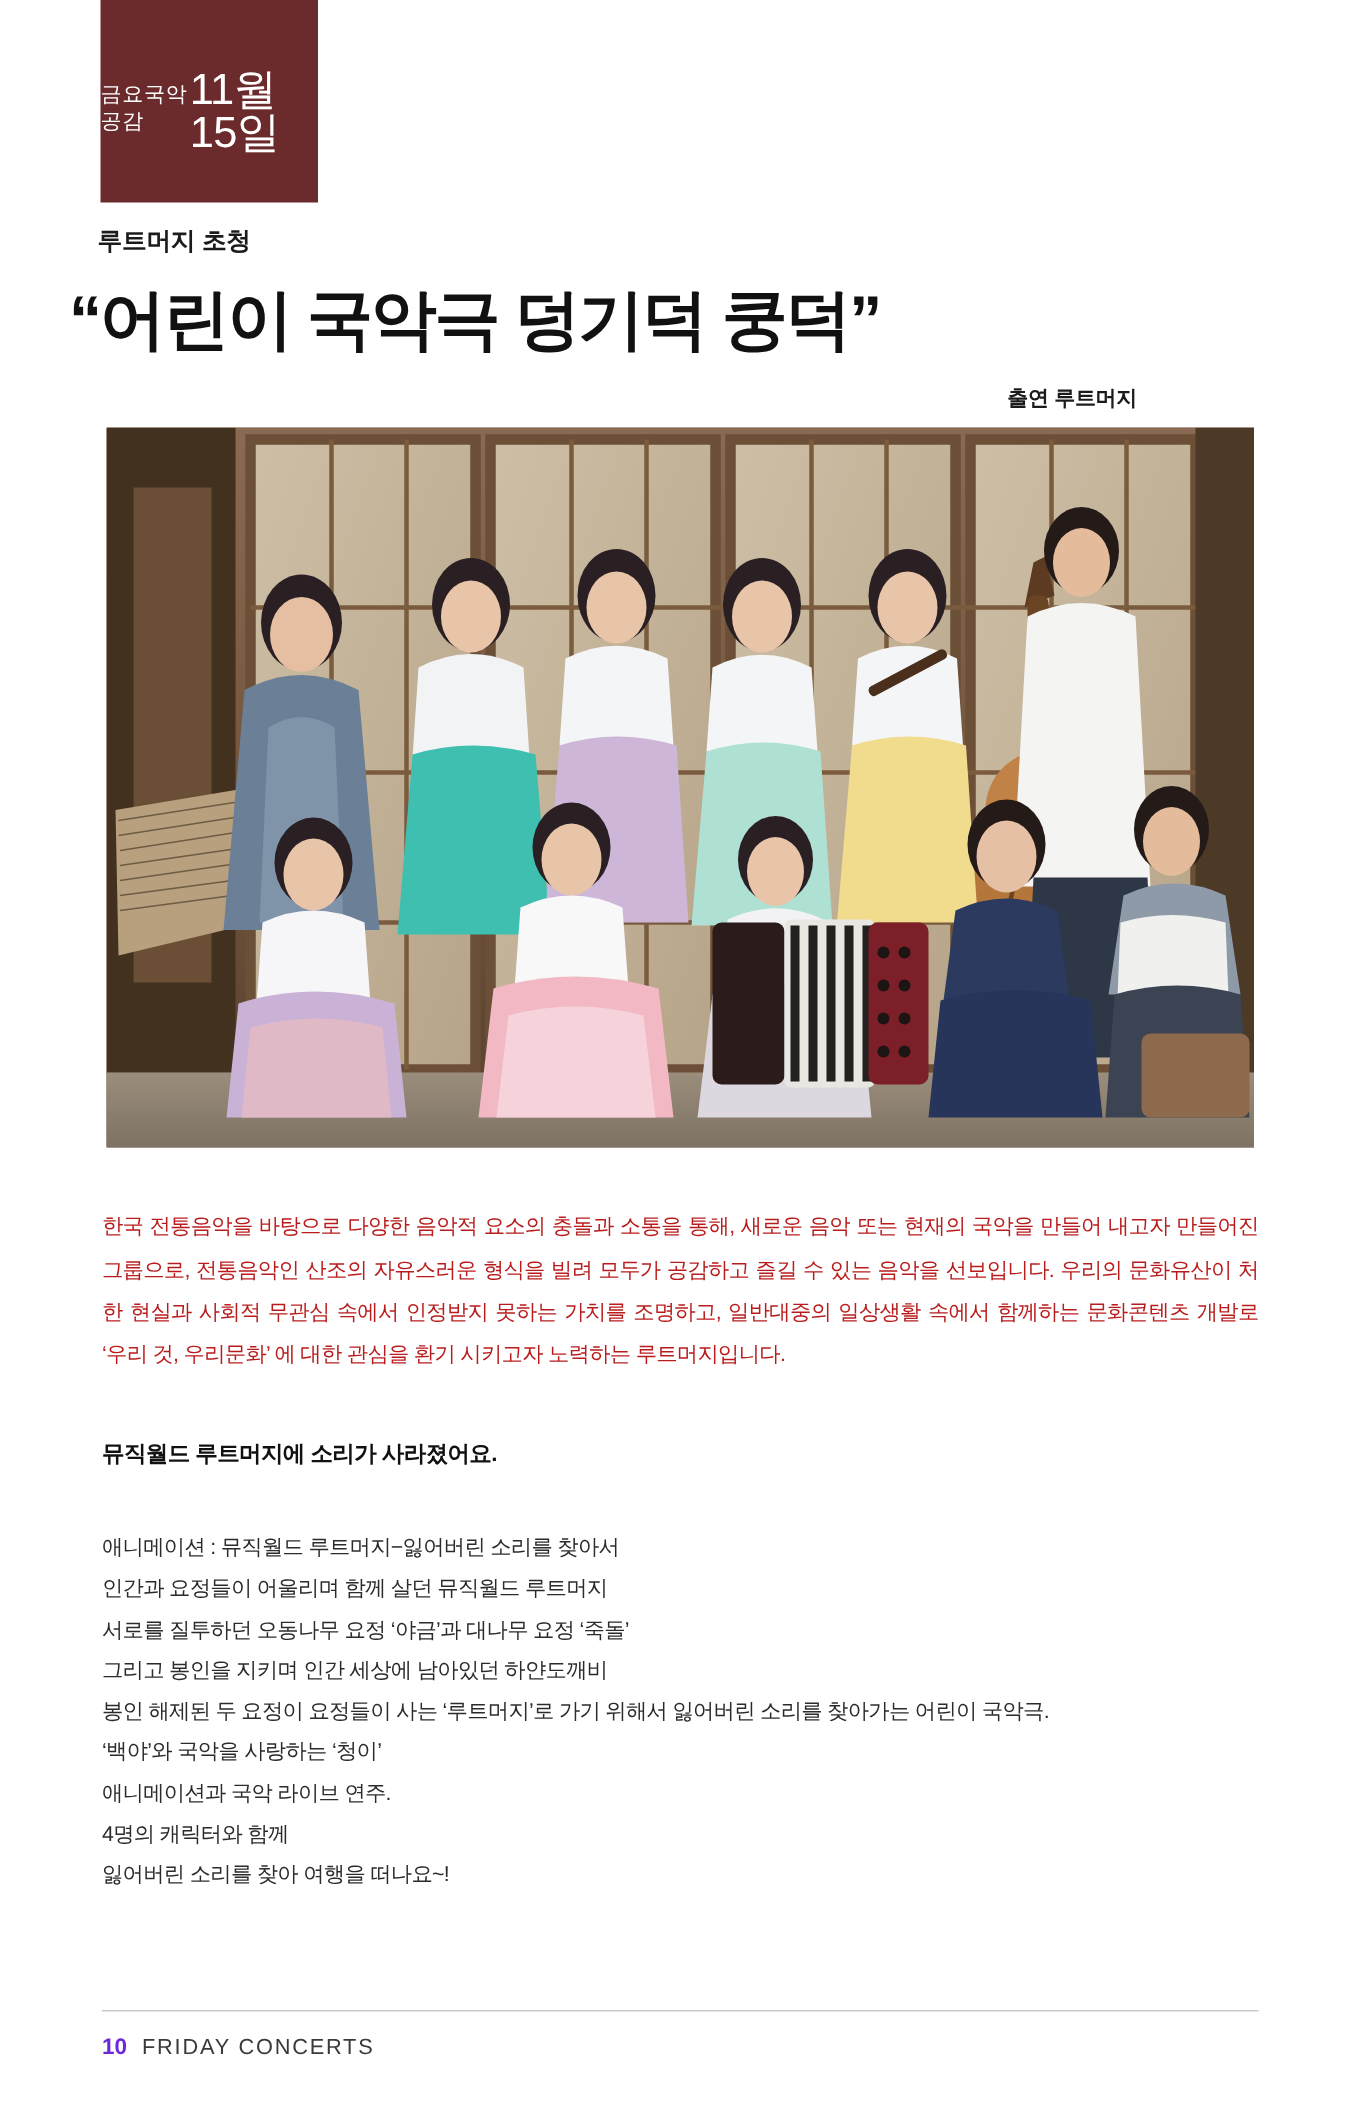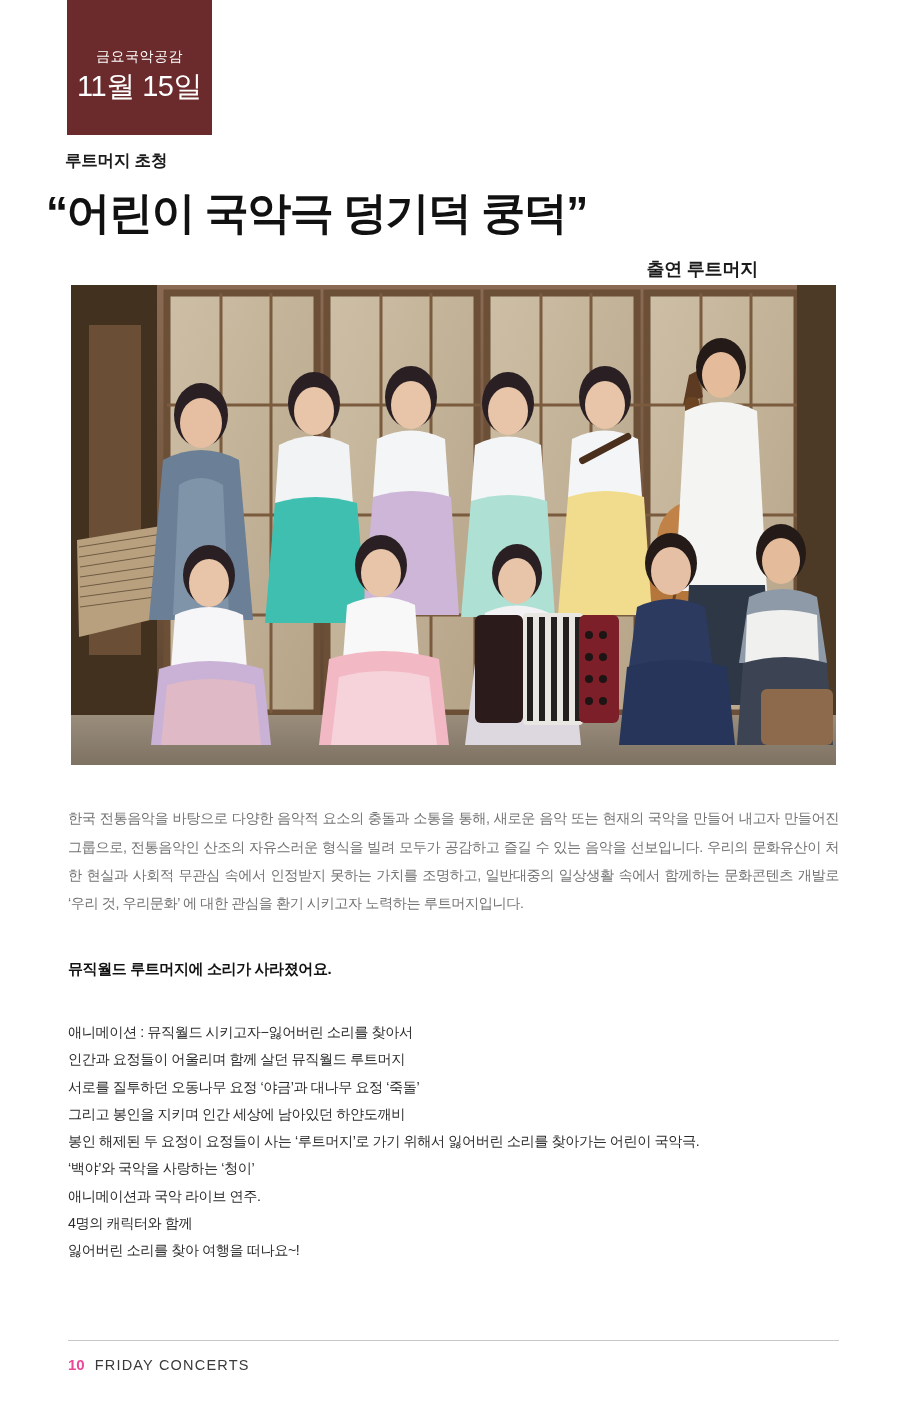--- a/index.html
+++ b/index.html
@@ -19,21 +19,21 @@
   
   .date-badge {
     position: absolute;
     left: 67px;
     top: 0;
     width: 145px;
     height: 135px;
     background: #6b2a2b;
     color: #ffffff;
     display: flex;
-    flex-direction: column;
+    flex-direction: row;
     align-items: center;
     justify-content: center;
     box-sizing: border-box;
     padding-top: 14px;
   }
   .date-badge .series {
     font-size: 14px;
     letter-spacing: .5px;
     margin-bottom: 6px;
     font-weight: 400;
@@ -65,21 +65,21 @@
     font-size: 44px;
     font-weight: 700;
     letter-spacing: -1.5px;
     color: #111111;
     white-space: nowrap;
   }
   .performer-line {
     margin-top: 14px;
     margin-right: 68px;
     text-align: right;
-    font-size: 18px;
+    font-size: 14px;
     font-weight: 700;
     letter-spacing: -0.2px;
     color: #1b1b1b;
   }
 
   
   .photo {
     position: absolute;
     left: 71px;
     top: 285px;
@@ -93,21 +93,21 @@
   
   .intro {
     position: absolute;
     left: 68px;
     top: 790px;
     width: 771px;
     font-size: 14.2px;
     line-height: 2.0;
     letter-spacing: -0.45px;
     text-align: justify;
-    color: #737373;
+    color: #b91c1c;
   }
 
   
   .program {
     position: absolute;
     left: 68px;
     top: 960px;
     width: 780px;
   }
   .program-title {
@@ -138,21 +138,21 @@
     position: absolute;
     left: 68px;
     top: 1356px;
     display: flex;
     align-items: baseline;
     gap: 10px;
   }
   .footer .pageno {
     font-size: 15px;
     font-weight: 700;
-    color: #ec4899;
+    color: #6d28d9;
   }
   .footer .footer-label {
     font-size: 14.5px;
     letter-spacing: 1.2px;
     color: #3a3a3a;
   }
 </style>
 </head>
 <body>
 
@@ -328,21 +328,21 @@
       <path d="M672 378 q42 -12 84 0 l6 82 h-96 z" fill="#3c4352"></path>
       <rect x="690" y="404" width="72" height="56" rx="6" fill="#8d6a4c"></rect>
     </g>
   </svg>
 </div>
 
 <p class="intro">한국 전통음악을 바탕으로 다양한 음악적 요소의 충돌과 소통을 통해, 새로운 음악 또는 현재의 국악을 만들어 내고자 만들어진 그룹으로, 전통음악인 산조의 자유스러운 형식을 빌려 모두가 공감하고 즐길 수 있는 음악을 선보입니다. 우리의 문화유산이 처한 현실과 사회적 무관심 속에서 인정받지 못하는 가치를 조명하고, 일반대중의 일상생활 속에서 함께하는 문화콘텐츠 개발로 ‘우리 것, 우리문화’ 에 대한 관심을 환기 시키고자 노력하는 루트머지입니다.</p>
 
 <div class="program">
   <div class="program-title">뮤직월드 루트머지에 소리가 사라졌어요.</div>
-  <div class="program-line">애니메이션 : 뮤직월드 시키고자−잃어버린 소리를 찾아서</div>
+  <div class="program-line">애니메이션 : 뮤직월드 루트머지−잃어버린 소리를 찾아서</div>
   <div class="program-line">인간과 요정들이 어울리며 함께 살던 뮤직월드 루트머지</div>
   <div class="program-line">서로를 질투하던 오동나무 요정 ‘야금’과 대나무 요정 ‘죽돌’</div>
   <div class="program-line">그리고 봉인을 지키며 인간 세상에 남아있던 하얀도깨비</div>
   <div class="program-line">봉인 해제된 두 요정이 요정들이 사는 ‘루트머지’로 가기 위해서 잃어버린 소리를 찾아가는 어린이 국악극.</div>
   <div class="program-line">‘백야’와 국악을 사랑하는 ‘청이’</div>
   <div class="program-line">애니메이션과 국악 라이브 연주.</div>
   <div class="program-line">4명의 캐릭터와 함께</div>
   <div class="program-line">잃어버린 소리를 찾아 여행을 떠나요~!</div>
 </div>
 

